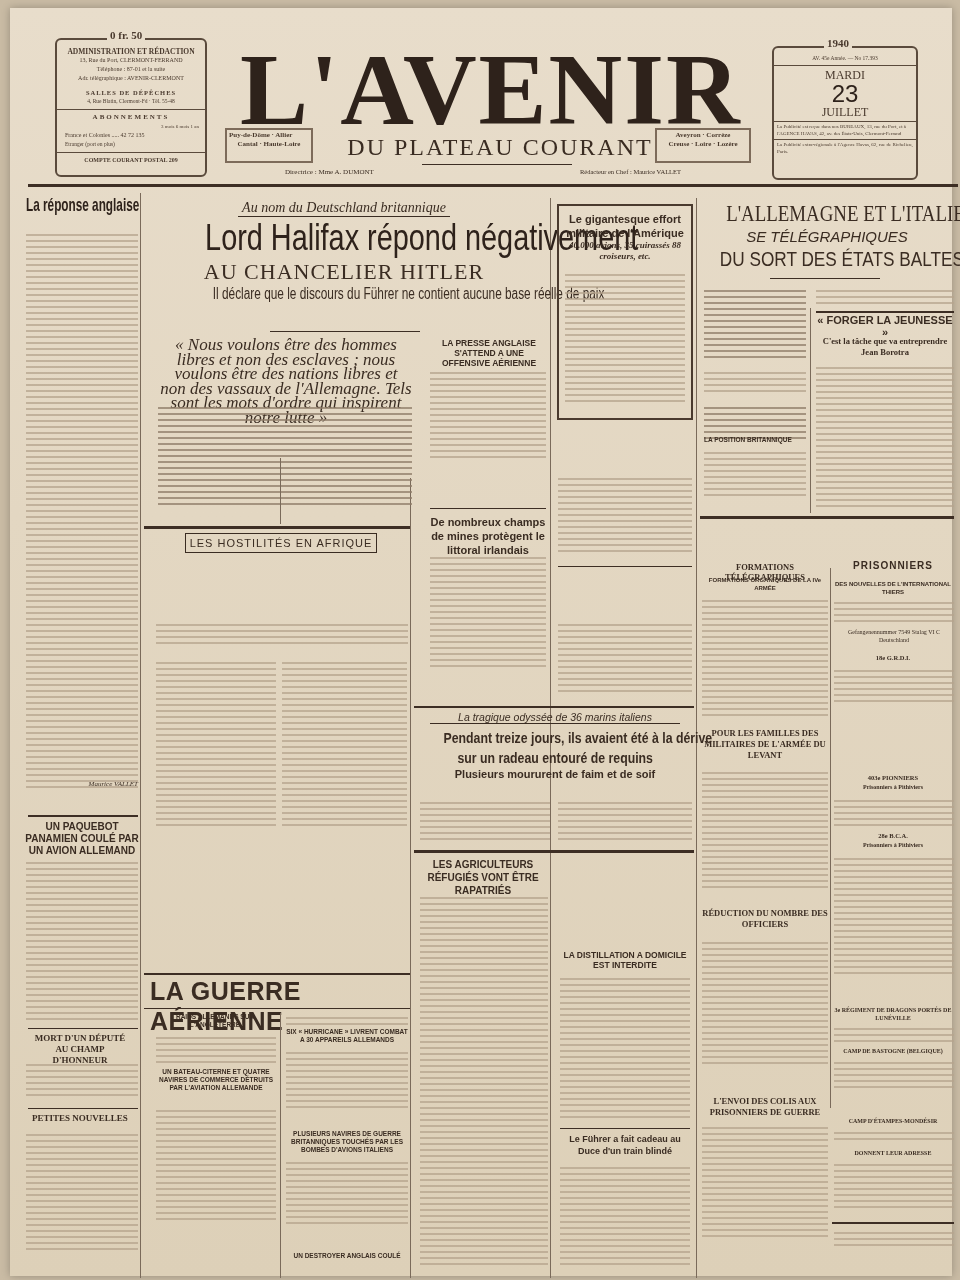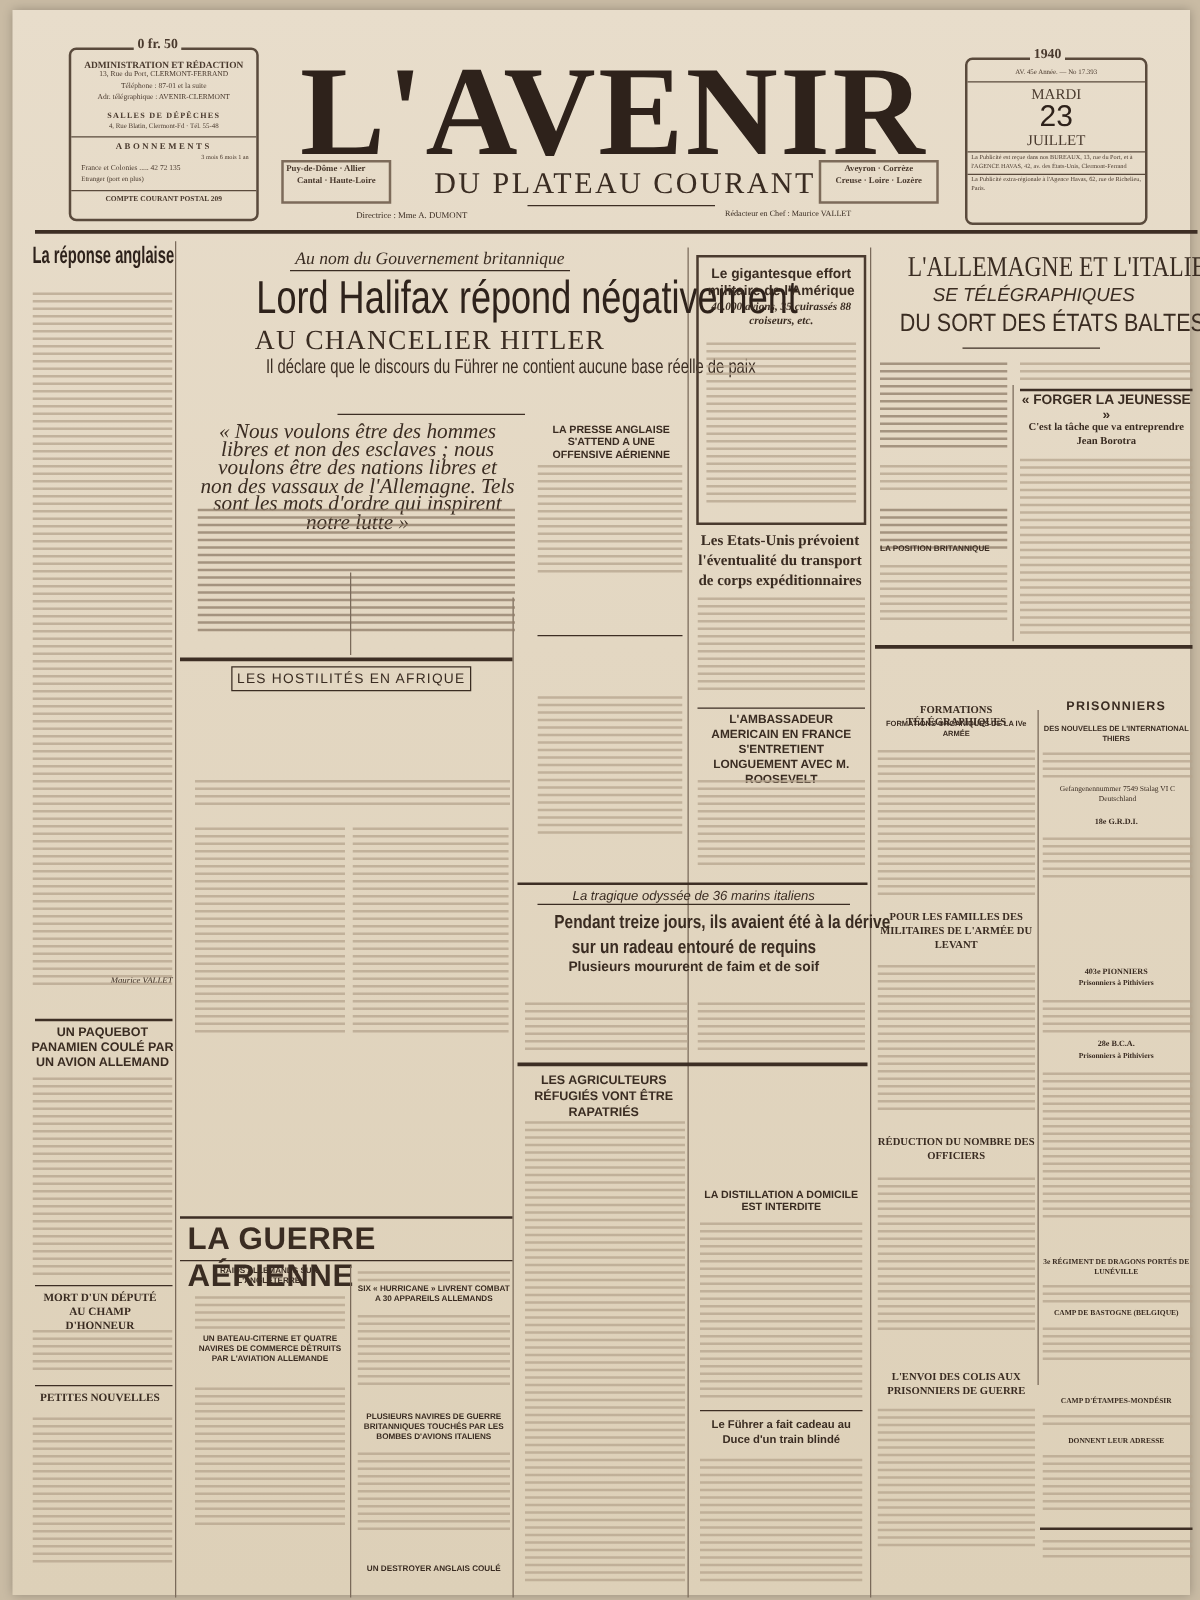--- a/index.html
+++ b/index.html
@@ -231,21 +231,21 @@
       <i></i>
       <i></i>
       <i></i>
       <i></i>
       <i></i>
       <i></i>
       <i></i>
     </div>
 
   <div class="abs center" style="left:134px;top:190px;width:400px;">
-    <div class="ital" style="font-size:14px;border-bottom:1px solid #3a2c22;display:inline-block;padding:0 4px;">Au nom du Gouvernement britannique</div>
+    <div class="ital" style="font-size:14px;border-bottom:1px solid #3a2c22;display:inline-block;padding:0 4px;">Au nom du Deutschland britannique</div>
     <div class="cond" style="font-family:'Liberation Sans',sans-serif;font-weight:normal;font-size:37px;line-height:42px;display:inline-block;transform:scaleX(.78);transform-origin:center top;color:#2e221b;">Lord Halifax répond négativement</div>
     <div style="font-size:22px;line-height:26px;letter-spacing:1px;">AU CHANCELIER HITLER</div>
     <div class="cond" style="font-weight:normal;font-size:16px;display:inline-block;transform:scaleX(.74);transform-origin:center top;">Il déclare que le discours du Führer ne contient aucune base réelle de paix</div>
   </div>
   <div class="rule" style="left:260px;top:323px;width:150px;height:1px;"></div>
   <div class="abs center ital" style="left:150px;top:330px;width:252px;font-size:17px;line-height:14.5px;">« Nous voulons être des hommes libres et non des esclaves ; nous voulons être des nations libres et non des vassaux de l'Allemagne. Tels sont les mots d'ordre qui inspirent notre lutte »</div>
   <div class="filler dark" style="left:148px;top:395px;width:254px;height:118px;">
       <i></i>
       <i></i>
       <i></i>
@@ -278,20 +278,21 @@
       <i></i>
       <i></i>
       <i></i>
       <i></i>
       <i></i>
       <i></i>
       <i></i>
       <i></i>
     </div>
   <div class="rule" style="left:420px;top:500px;width:116px;height:1px;"></div>
+  <div class="abs center" style="left:418px;top:507px;width:120px;font-family:'Liberation Sans',sans-serif;font-weight:bold;font-size:11px;line-height:14px;">De nombreux champs de mines protègent le littoral irlandais</div>
   <div class="filler" style="left:420px;top:545px;width:116px;height:140px;">
       <i></i>
       <i></i>
       <i></i>
       <i></i>
       <i></i>
       <i></i>
       <i></i>
       <i></i>
       <i></i>
@@ -464,38 +465,36 @@
         <i></i>
         <i></i>
         <i></i>
         <i></i>
         <i></i>
         <i></i>
         <i></i>
         <i></i>
       </div>
   </div>
-  <div class="abs center" style="left:546px;top:416px;width:136px;font-family:'Liberation Serif',serif;font-weight:bold;font-size:12px;line-height:16px;">Les Etats-Unis prévoient l'éventualité du transport de corps expéditionnaires</div>
   <div class="filler" style="left:548px;top:466px;width:134px;height:92px;">
       <i></i>
       <i></i>
       <i></i>
       <i></i>
       <i></i>
       <i></i>
       <i></i>
       <i></i>
       <i></i>
       <i></i>
       <i></i>
       <i></i>
       <i></i>
     </div>
   <div class="rule" style="left:548px;top:558px;width:134px;height:1px;"></div>
-  <div class="abs center" style="left:548px;top:562px;width:134px;font-family:'Liberation Sans',sans-serif;font-weight:bold;font-size:9.5px;line-height:12px;">L'AMBASSADEUR AMERICAIN EN FRANCE S'ENTRETIENT LONGUEMENT AVEC M. ROOSEVELT</div>
   <div class="filler" style="left:548px;top:612px;width:134px;height:85px;">
       <i></i>
       <i></i>
       <i></i>
       <i></i>
       <i></i>
       <i></i>
       <i></i>
       <i></i>
       <i></i>

